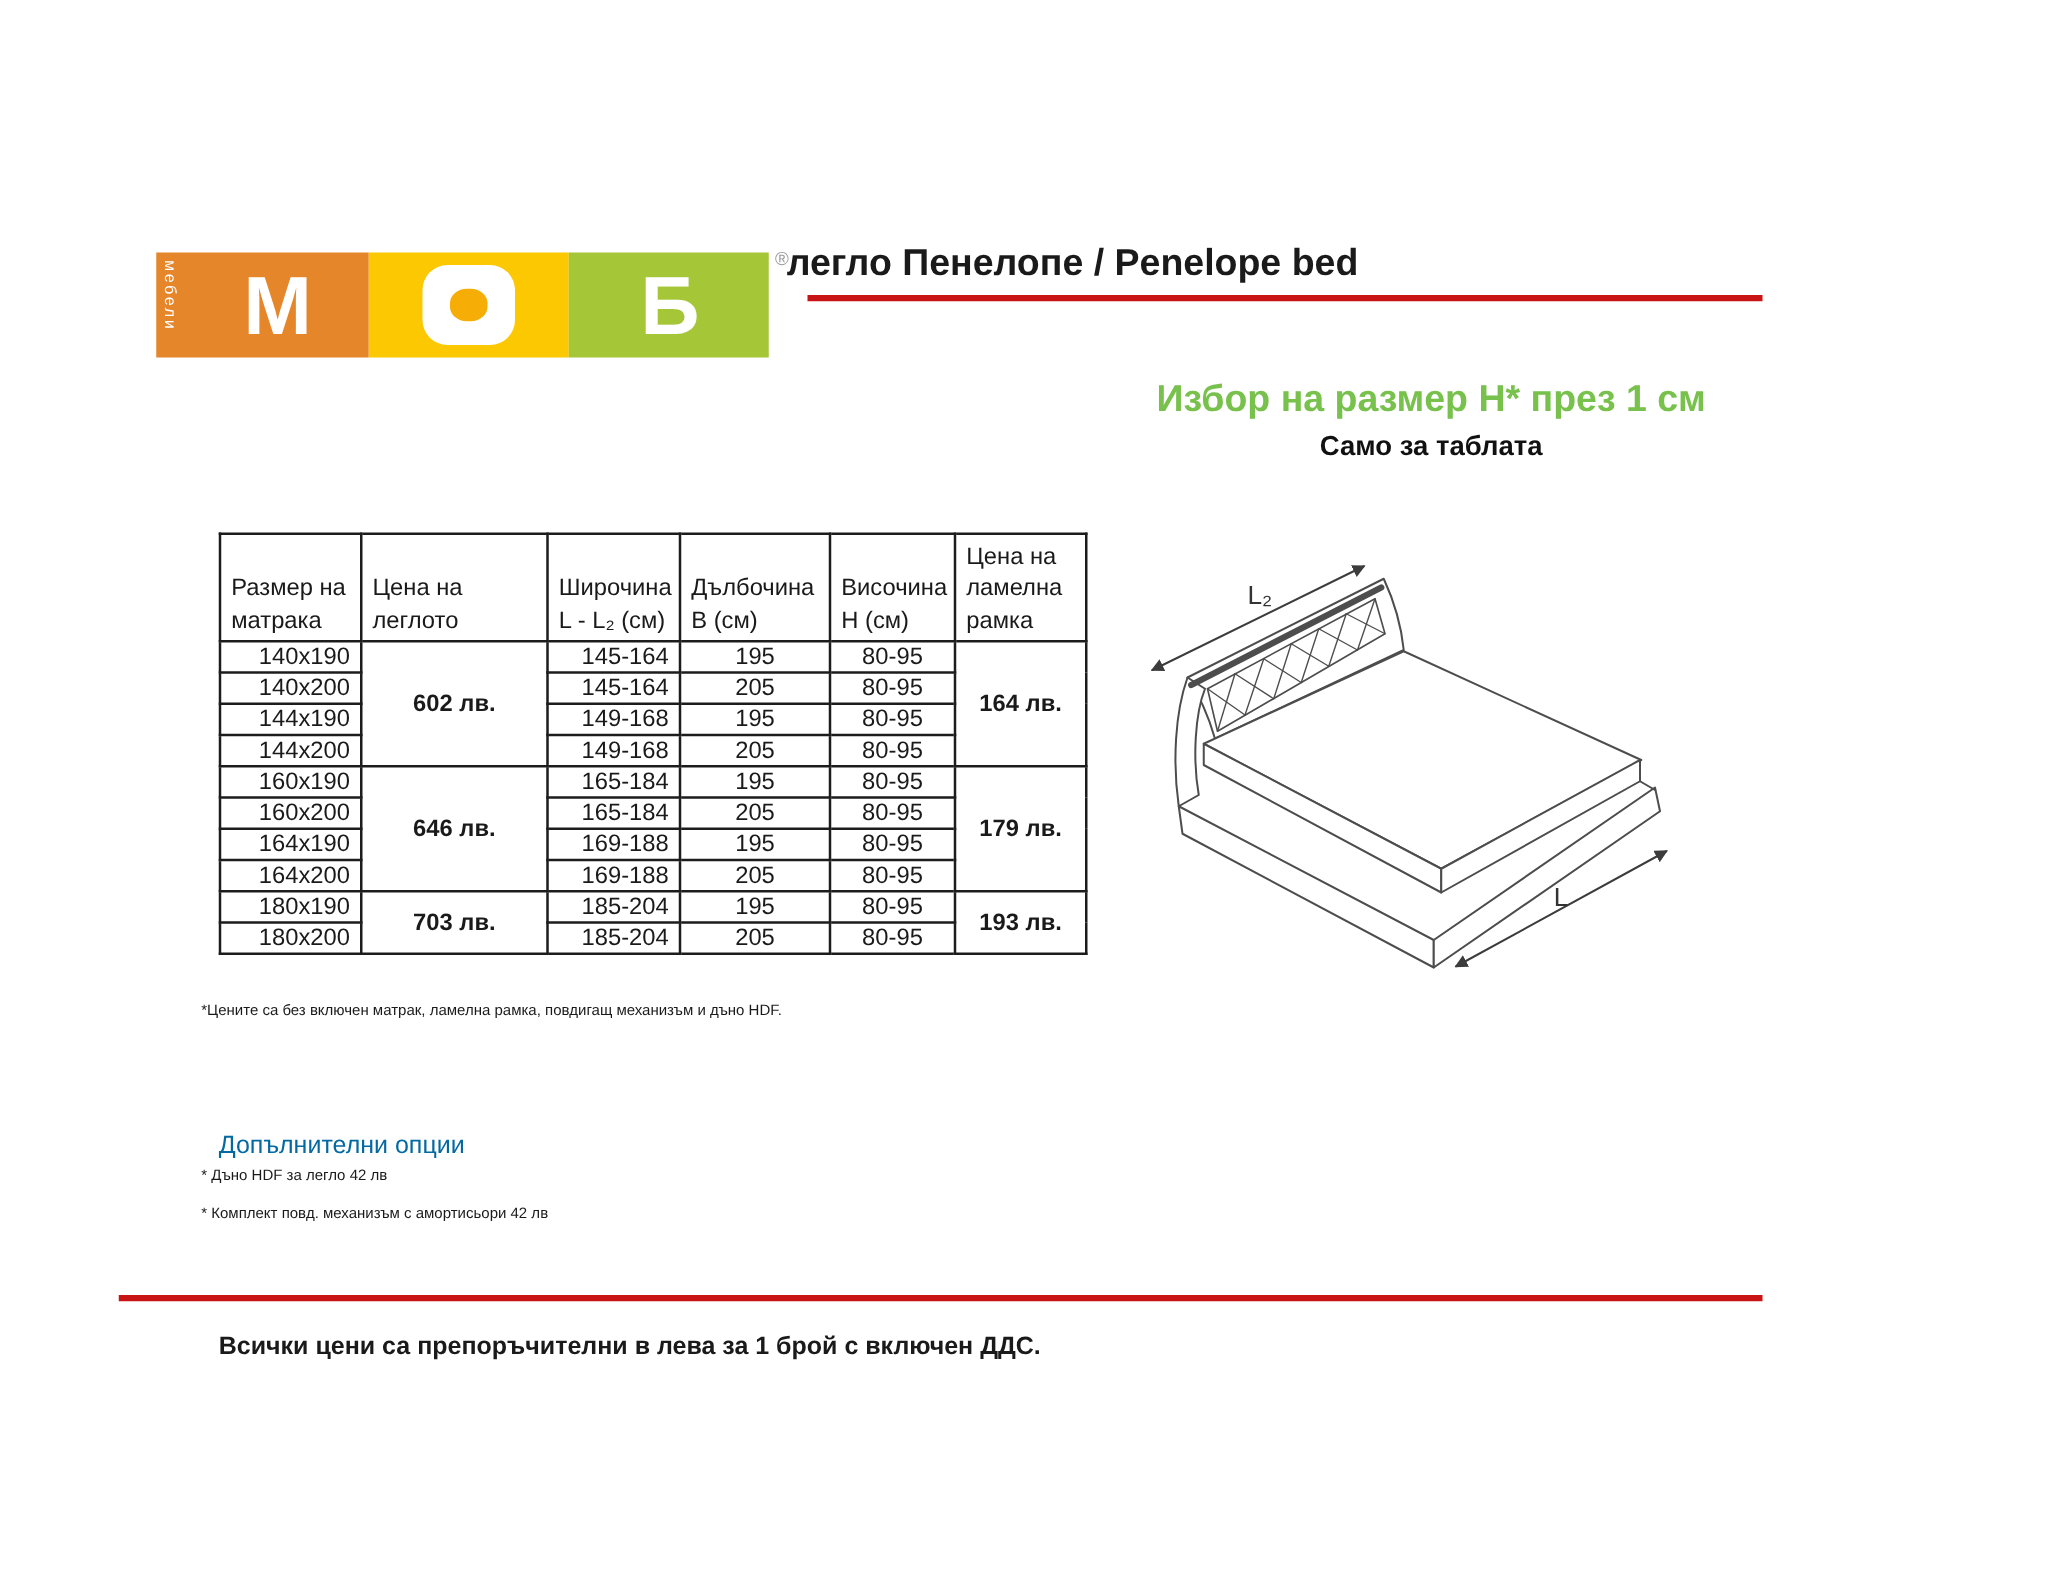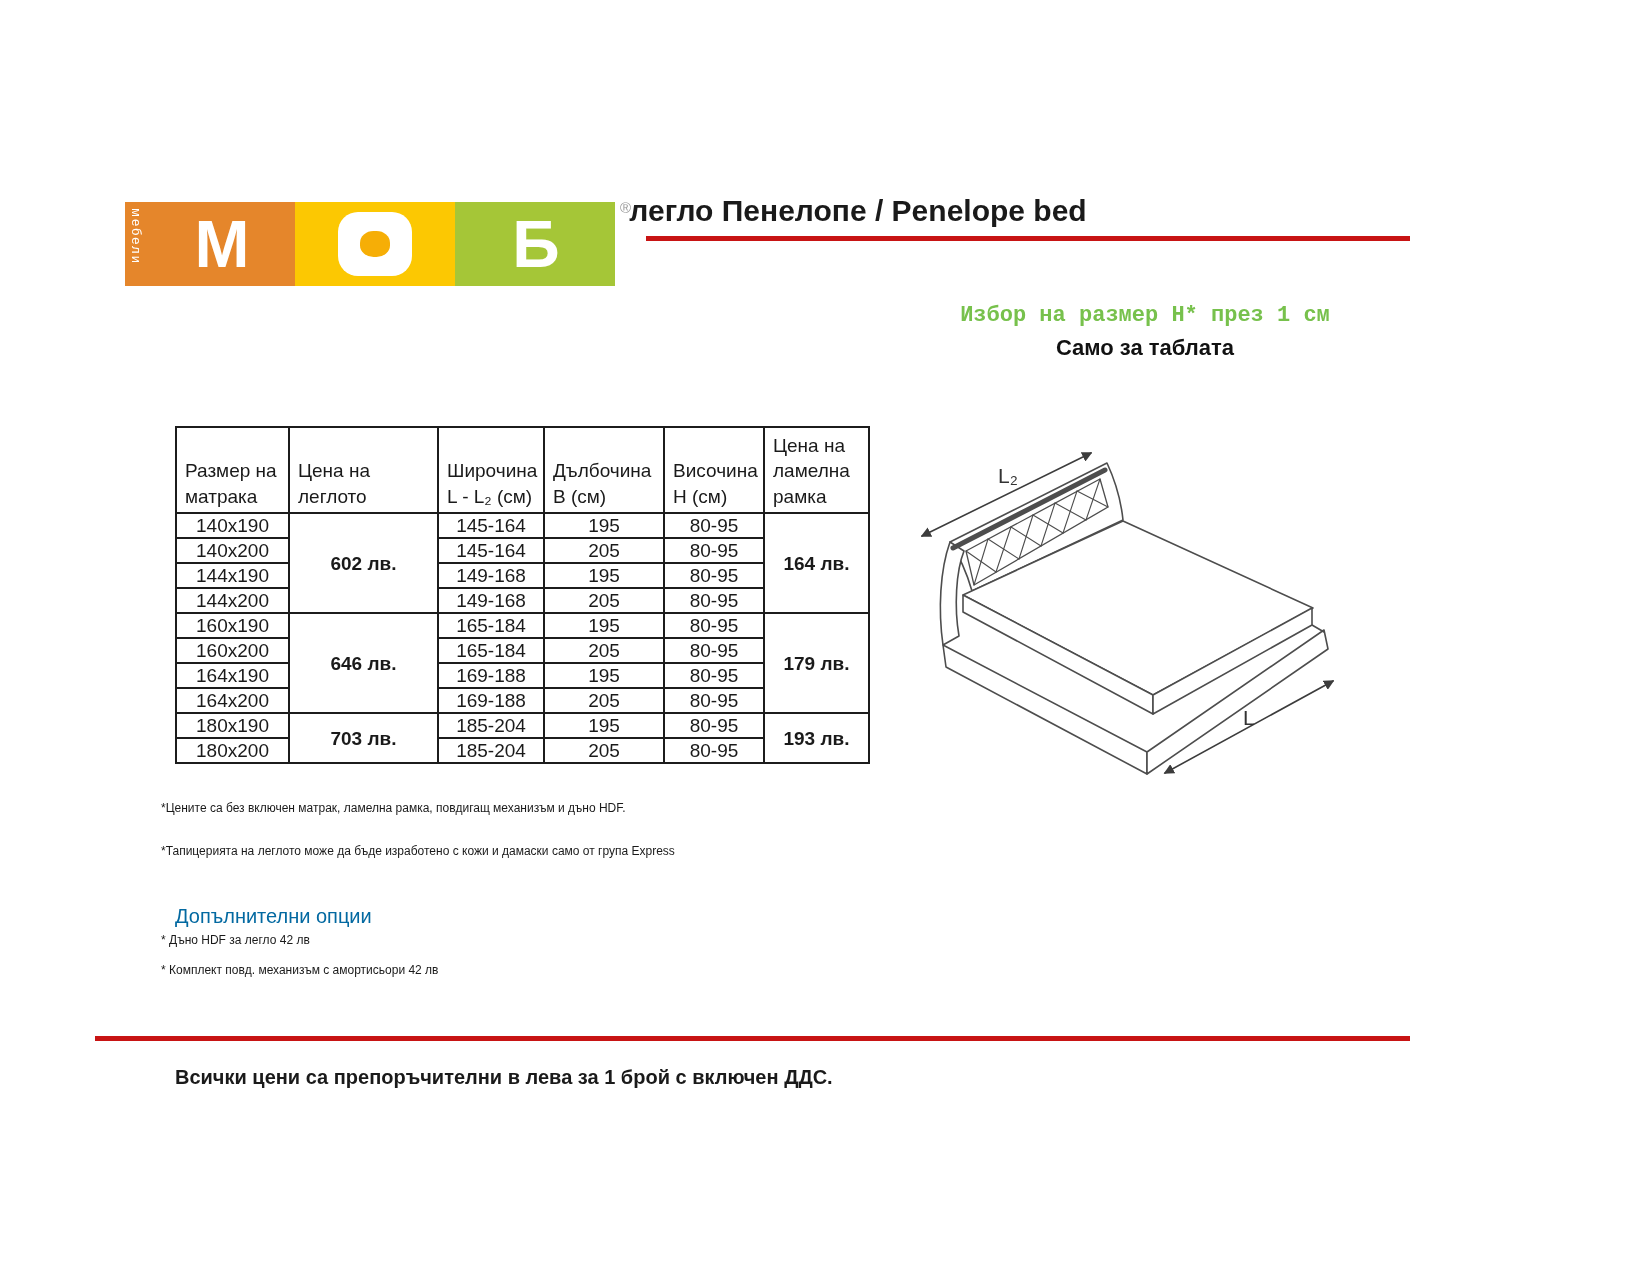--- a/index.html
+++ b/index.html
@@ -20,31 +20,31 @@
            display:flex;align-items:center;justify-content:center;}
   .o-inner{width:30px;height:26px;border-radius:45%;}
   .reg{left:620px;top:199px;font-size:15px;color:#9a9a9a;}
 
   
   .title{left:608px;top:194px;width:500px;text-align:center;font-size:30px;font-weight:bold;}
   .rule-top{left:646px;top:236px;width:764px;height:5px;}
   .rule-bottom{left:95px;top:1036px;width:1315px;height:5px;}
 
   .size-note{left:890px;top:303px;width:510px;text-align:center;}
-  .size-note .ln1{font-size:22px;font-weight:bold;font-family:Liberation Mono, monospace;}
+  .size-note .ln1{font-size:30px;font-weight:bold;}
   .size-note .ln2{font-size:22px;font-weight:bold;color:#111;margin-top:7px;}
 
   
   table.price{left:175px;top:426px;border-collapse:collapse;table-layout:fixed;width:693px;
               font-size:19px;}
   table.price th,table.price td{border:2px solid #1c1c1c;padding:0 8px;overflow:hidden;}
   table.price th{font-weight:normal;text-align:left;vertical-align:bottom;
                  height:81px;line-height:1.34;padding-bottom:3px;}
   table.price td{height:23px;line-height:1;}
-  td.al{text-align:center;margin-top:28px;} td.ac{text-align:center;}
+  td.al{text-align:right;margin-top:28px;} td.ac{text-align:center;}
   td.price-cell{text-align:center;font-weight:bold;margin-top:21px;}
 
   
   .note{left:161px;font-size:12px;}
   .opt-head{left:175px;top:905px;font-size:20px;font-weight:normal;}
   .footer-note{left:175px;top:1066px;font-size:20px;font-weight:bold;}
 
   svg text{font-family:"Liberation Sans",sans-serif;}
 </style>
 </head>
@@ -202,21 +202,20 @@
       <path fill="#ffffff" d="M293 300 L452 213 L452 230 L293 319 Z"></path>
 
       <line x1="62" y1="141" x2="231" y2="58" stroke="#3c3c3c" marker-start="url(#ah)" marker-end="url(#ah)"></line>
       <line x1="473" y1="286" x2="305" y2="378" stroke="#3c3c3c" marker-start="url(#ah)" marker-end="url(#ah)"></line>
     </g>
     <text x="138" y="88" font-size="21" fill="#333">L₂</text>
     <text x="383" y="330" font-size="21" fill="#333">L</text>
   </svg>
 
   <div class="abs note" style="top:801px;">*Цените са без включен матрак, ламелна рамка, повдигащ механизъм и дъно HDF.</div>
-  <div class="abs note" style="top:844px;">*Тапицерията на леглото може да бъде изработено с кожи и дамаски само от група Express</div>
 
   <div class="abs opt-head" style="color:#0369a1;">Допълнителни опции</div>
   <div class="abs note" style="top:933px;">* Дъно HDF за легло 42 лв</div>
   <div class="abs note" style="top:963px;">* Комплект повд. механизъм с амортисьори 42 лв</div>
 
   <div class="abs rule-bottom" style="background:#C81414;"></div>
   <div class="abs footer-note">Всички цени са препоръчителни в лева за 1 брой с включен ДДС.</div>
 
 </div>
 

